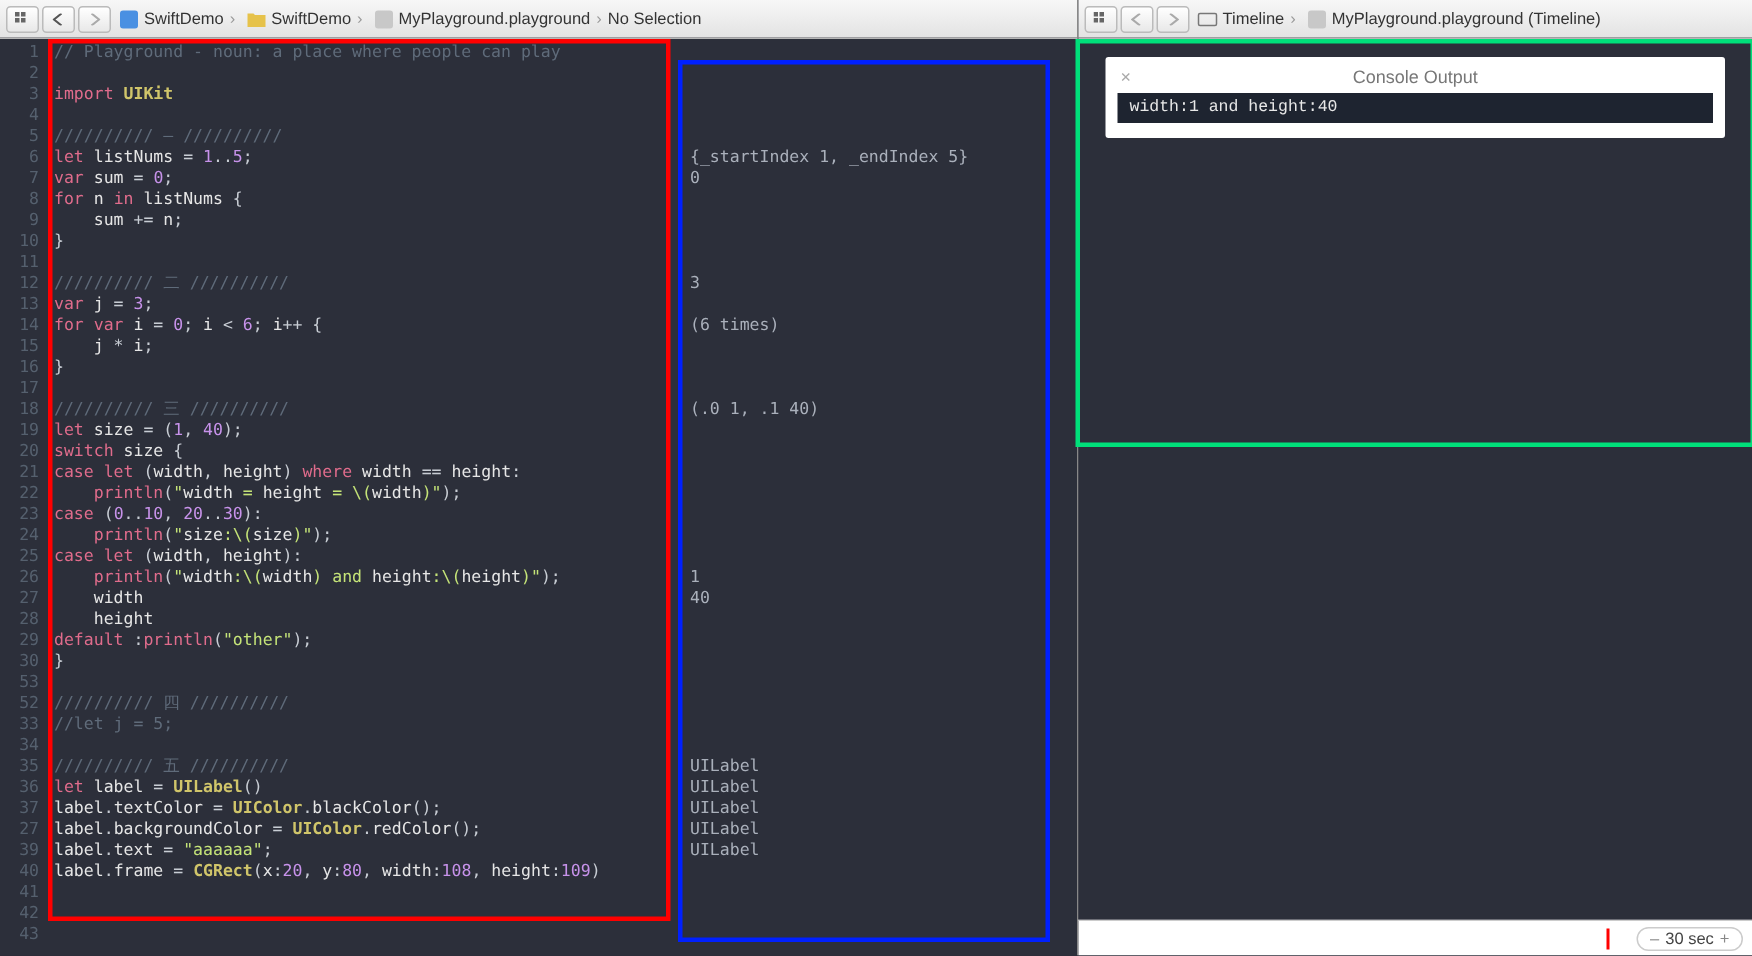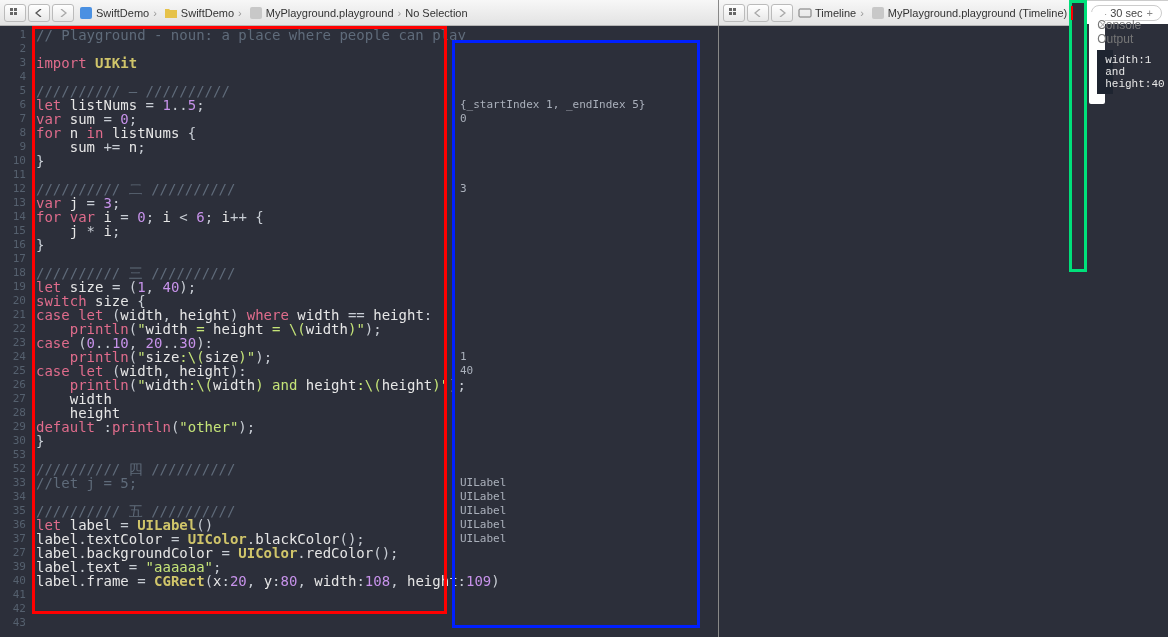--- a/index.html
+++ b/index.html
@@ -6,21 +6,21 @@
 body {
   font-family: -apple-system, "Helvetica Neue", sans-serif;
   font-size: 12px;
   background: #2c2f3a;
   width: 1168px;
   height: 637px;
   overflow: hidden;
   display: flex;
 }
 .col-left { width: 718px; display: flex; flex-direction: column; }
-.col-right { width: 450px; display: flex; flex-direction: row; border-left: 1px solid #888; justify-content: space-between; }
+.col-right { width: 450px; display: flex; flex-direction: column; border-left: 1px solid #888; justify-content: space-between; }
 .toolbar {
   height: 26px;
   background: linear-gradient(#f7f7f7, #e3e3e3);
   border-bottom: 1px solid #b5b5b5;
   display: flex;
   align-items: center;
   padding: 0 4px;
   font-size: 11px;
   color: #333;
 }
@@ -47,21 +47,21 @@
   text-align: right;
   padding: 2px 6px 0 0;
   font-family: Menlo, monospace;
   font-size: 11px;
   line-height: 14px;
 }
 .code {
   flex: 1;
   padding: 2px 4px 0 4px;
   font-family: Menlo, monospace;
-  font-size: 14px;
+  font-size: 11px;
   line-height: 14px;
   color: #c8cdd4;
   white-space: pre;
   position: relative;
 }
 .red-box { position:absolute; border:3px solid #ff0000; top:0; left:32px; width:415px; height:588px; pointer-events:none; }
 .blue-box { position:absolute; border:3px solid #0020ff; top:14px; left:452px; width:248px; height:588px; pointer-events:none; }
 .sidebar {
   position:absolute;
   top:0; left:452px; width:223px;
@@ -206,23 +206,25 @@
         <div class="slot"></div>
         <div class="slot"></div>
         <div class="slot">{_startIndex 1, _endIndex 5}</div>
         <div class="slot">0</div>
         <div class="slot"></div>
         <div class="slot"></div>
         <div class="slot"></div>
         <div class="slot"></div>
         <div class="slot">3</div>
         <div class="slot"></div>
-        <div class="slot"></div>
-        <div class="slot"></div>
-        <div class="slot"></div>
+        <div class="slot">(6 times)</div>
+        <div class="slot"></div>
+        <div class="slot"></div>
+        <div class="slot"></div>
+        <div class="slot">(.0 1, .1 40)</div>
         <div class="slot"></div>
         <div class="slot"></div>
         <div class="slot"></div>
         <div class="slot"></div>
         <div class="slot"></div>
         <div class="slot"></div>
         <div class="slot"></div>
         <div class="slot">1</div>
         <div class="slot">40</div>
         <div class="slot"></div>

